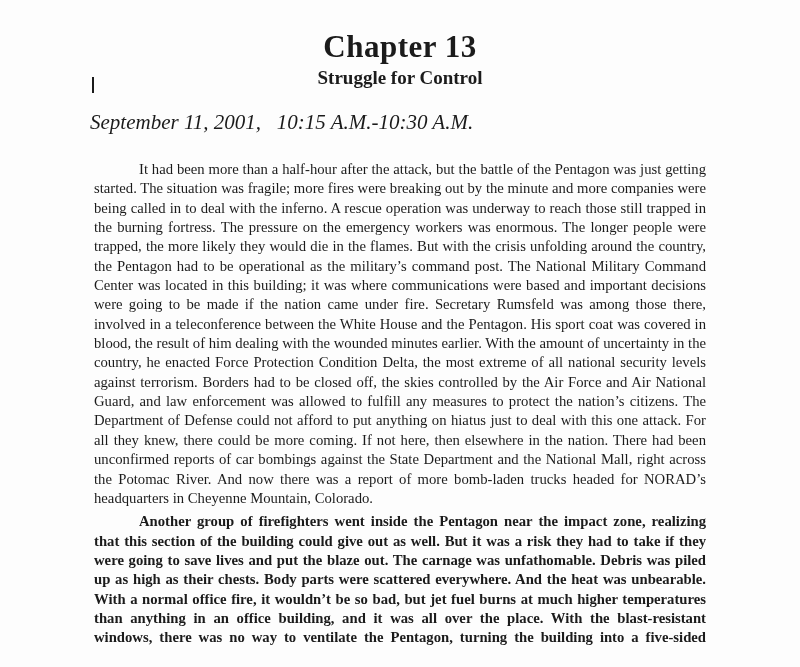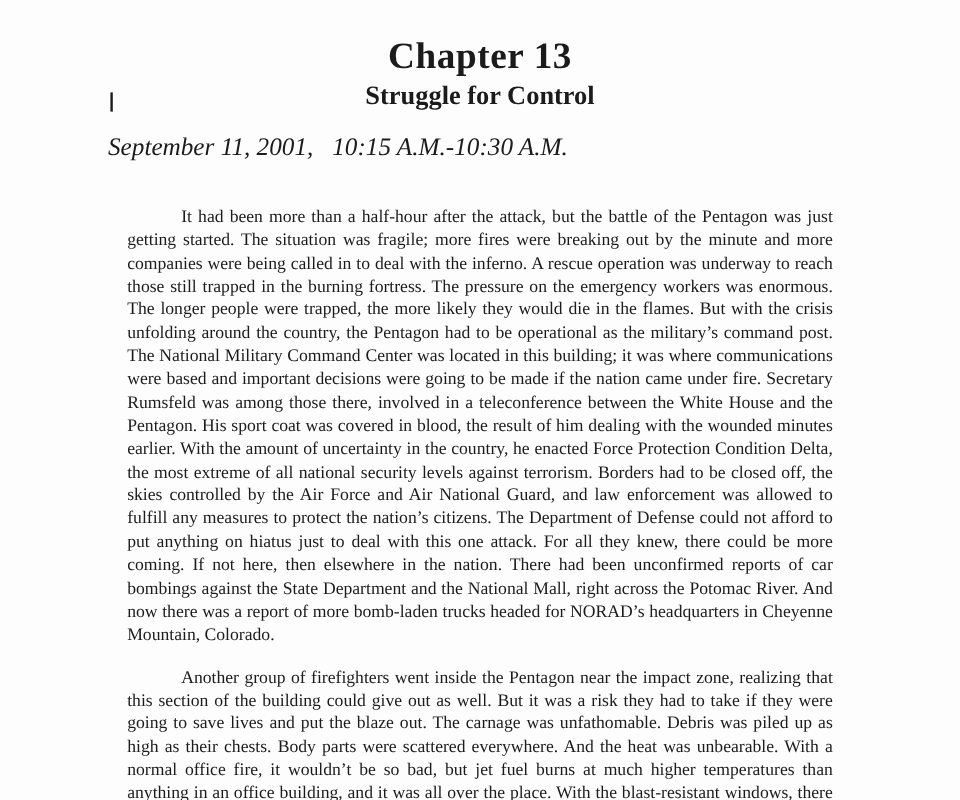--- a/index.html
+++ b/index.html
@@ -31,21 +31,21 @@
     font-weight: bold;
     line-height: 36px;
     letter-spacing: 0.5px;
   }
   .chapter-subtitle {
     position: absolute;
     top: 50px;
     left: 0;
     width: 800px;
     text-align: center;
-    font-size: 22px;
+    font-size: 19px;
     font-weight: bold;
     line-height: 24px;
   }
   .caret {
     position: absolute;
     left: 92px;
     top: 77px;
     width: 2px;
     height: 16px;
     background: #1b1b1b;
@@ -64,26 +64,27 @@
     left: 90px;
     top: 156px;
     width: 620px;
     height: 511px;
     overflow: hidden;
     font-size: 14.7px;
     line-height: 19.35px;
     text-align: justify;
   }
   .body-text p {
-    margin: 16px;
+    margin: 4px;
     padding: 0;
     text-indent: 45px;
   }
   .body-text p.clipped {
     text-align-last: justify;
+    font-weight: bold;
   }
 </style>
 </head>
 <body>
 
 <div class="page">
 
   <h1 class="chapter-title">Chapter 13</h1>
 
   <h2 class="chapter-subtitle">Struggle for Control</h2>

